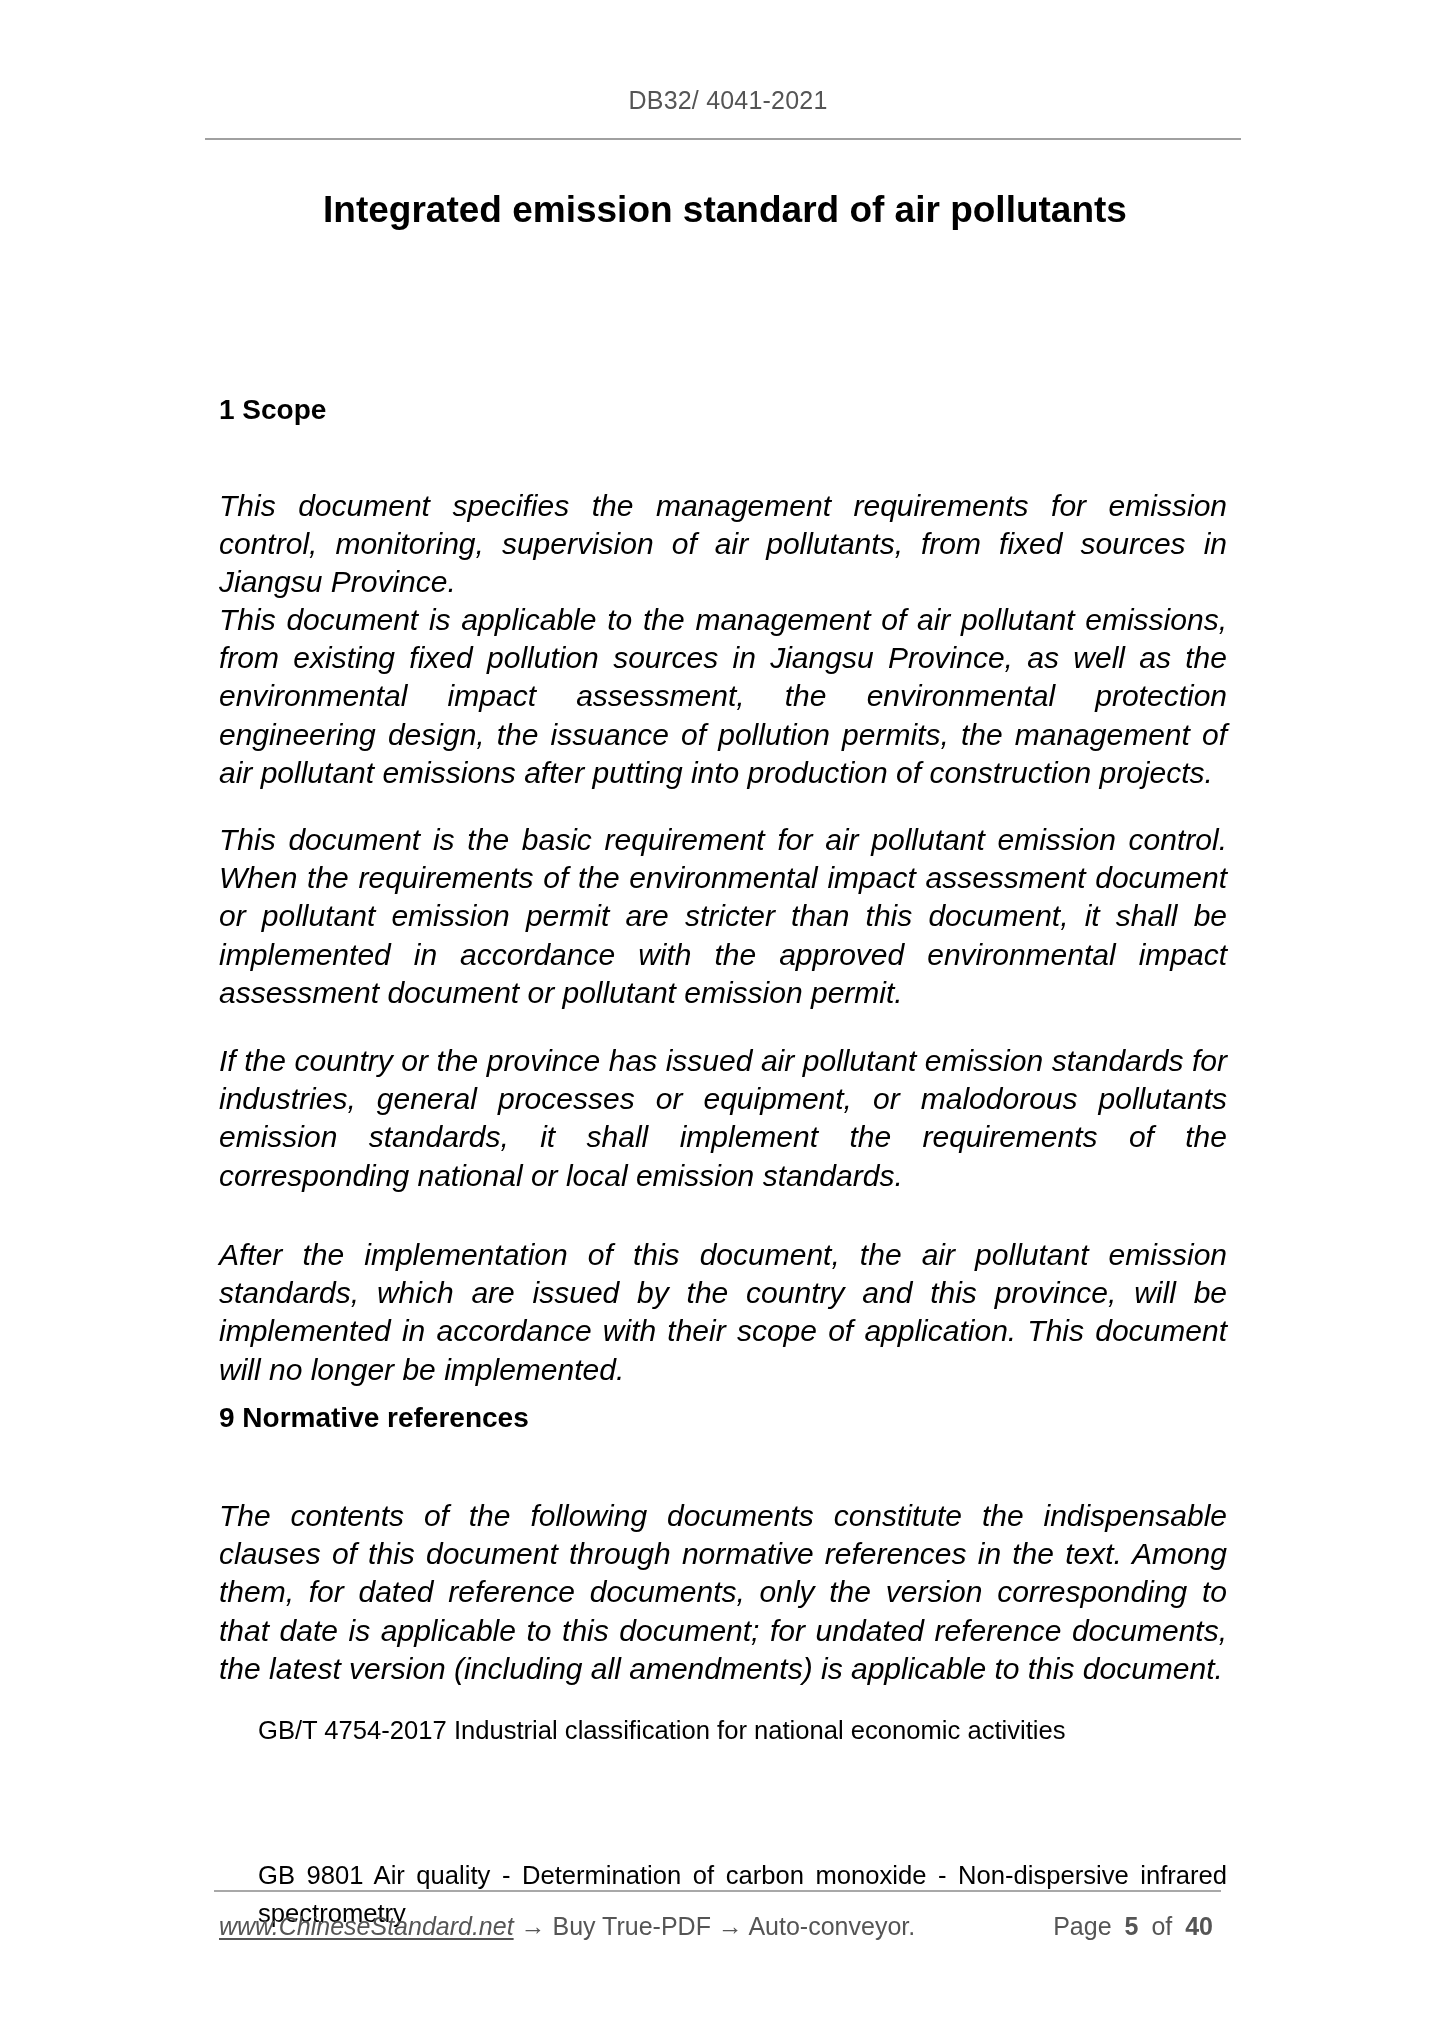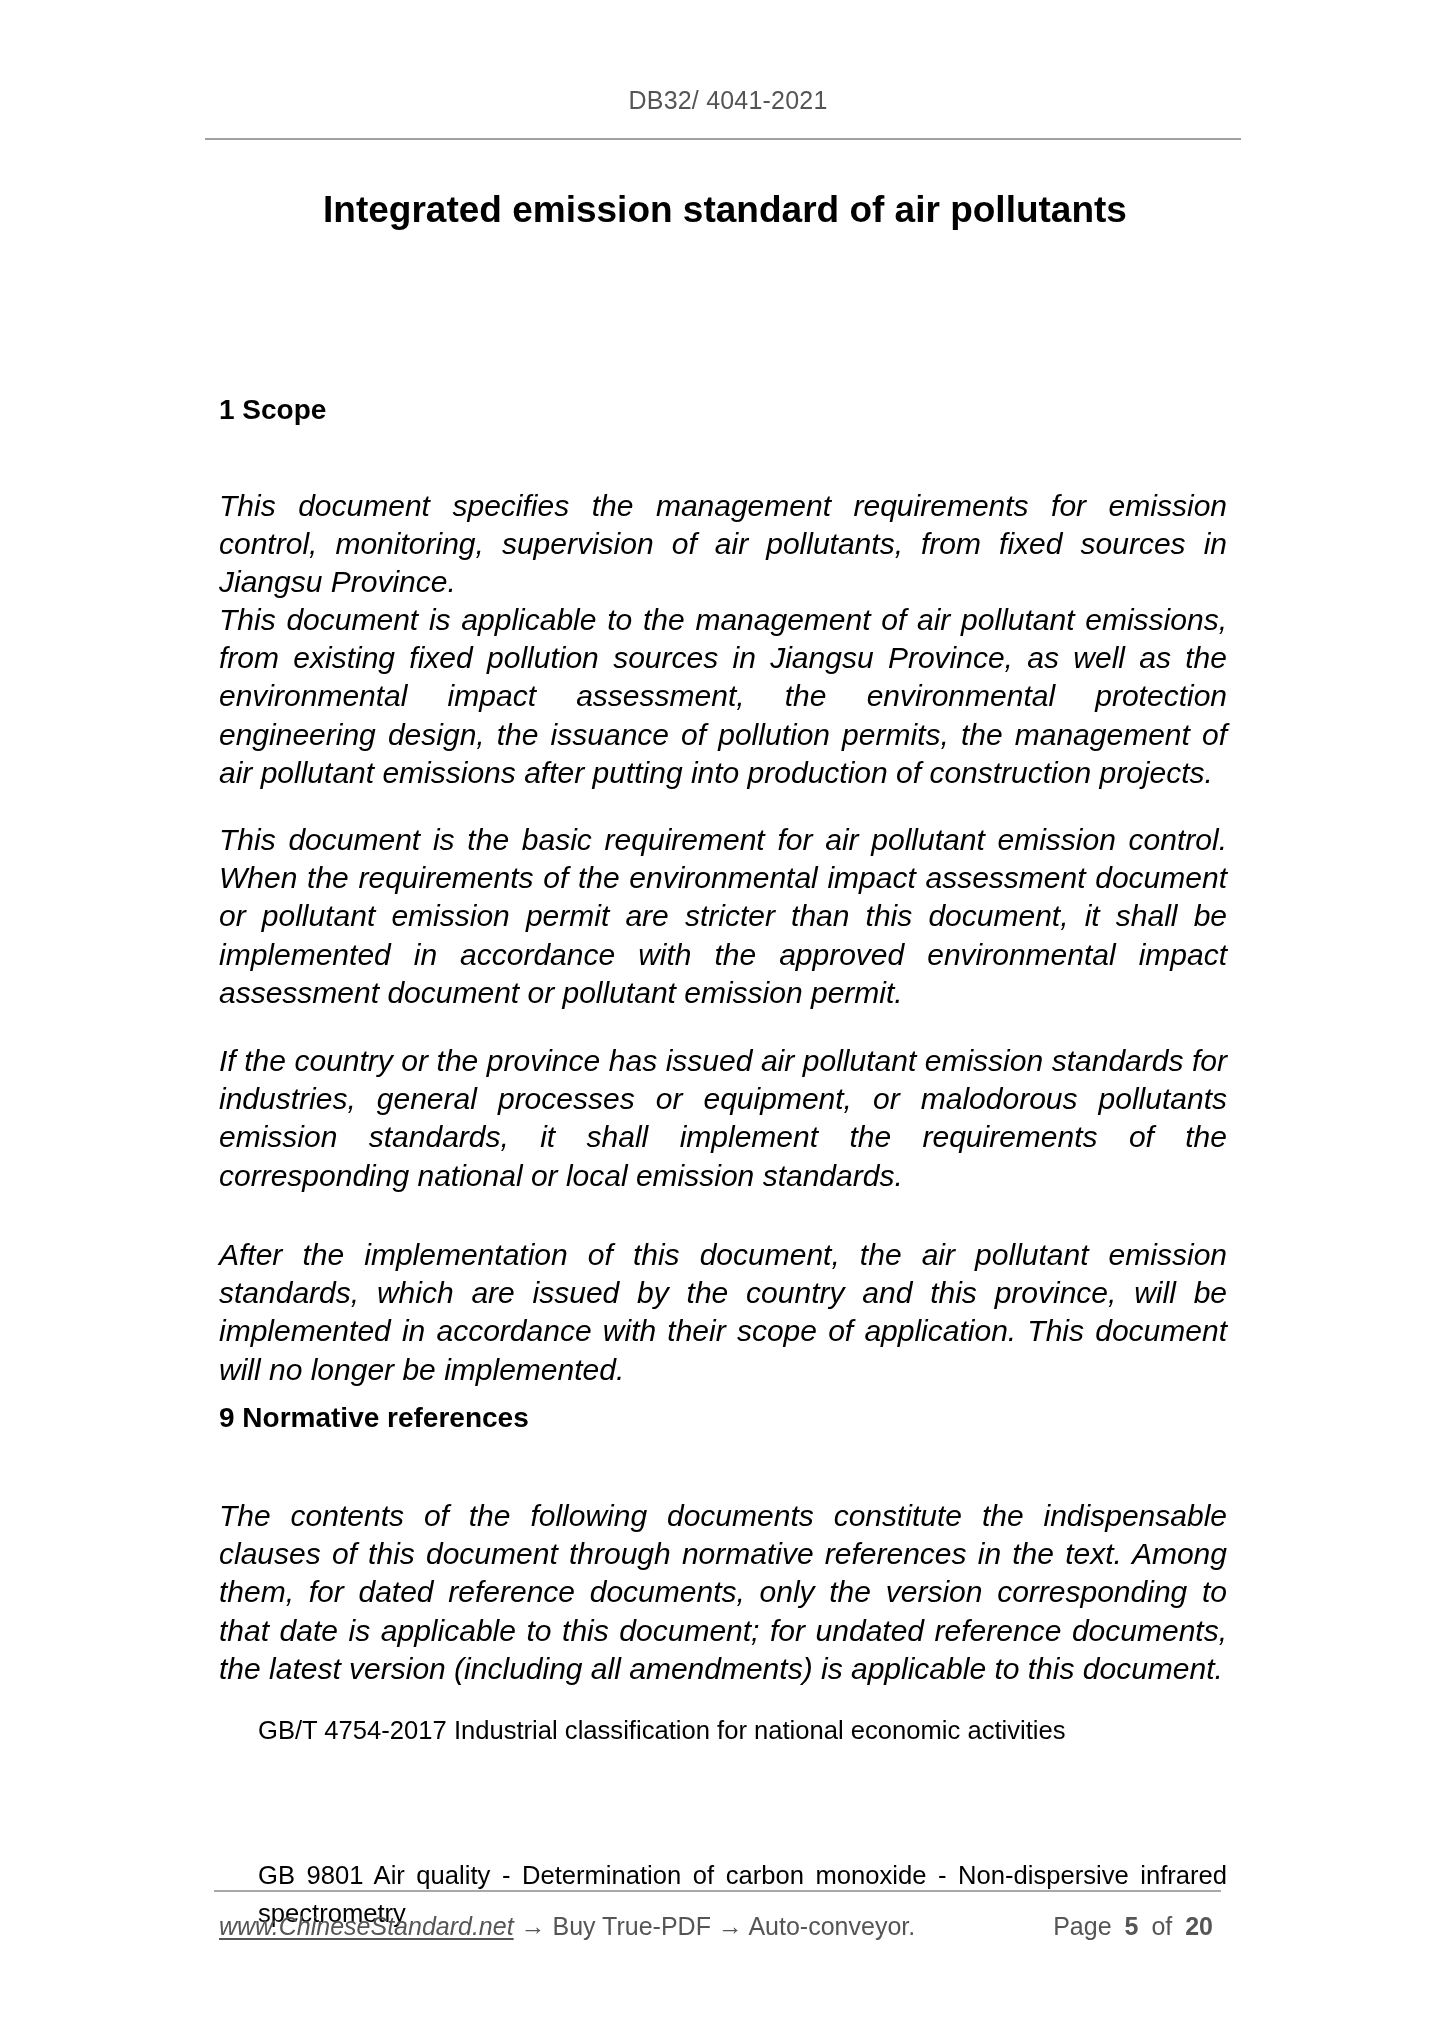--- a/index.html
+++ b/index.html
@@ -146,15 +146,15 @@
   <span class="footer-link">www.ChineseStandard.net</span>
   <span>→</span>
   <span>Buy True-PDF</span>
   <span>→</span>
   <span>Auto-conveyor.</span>
 
   <span class="footer-page">
     <span>Page</span>
     <b>5</b>
     <span>of</span>
-    <b>20</b>
+    <b>40</b>
   </span>
 </div>
 
 </body></html>

